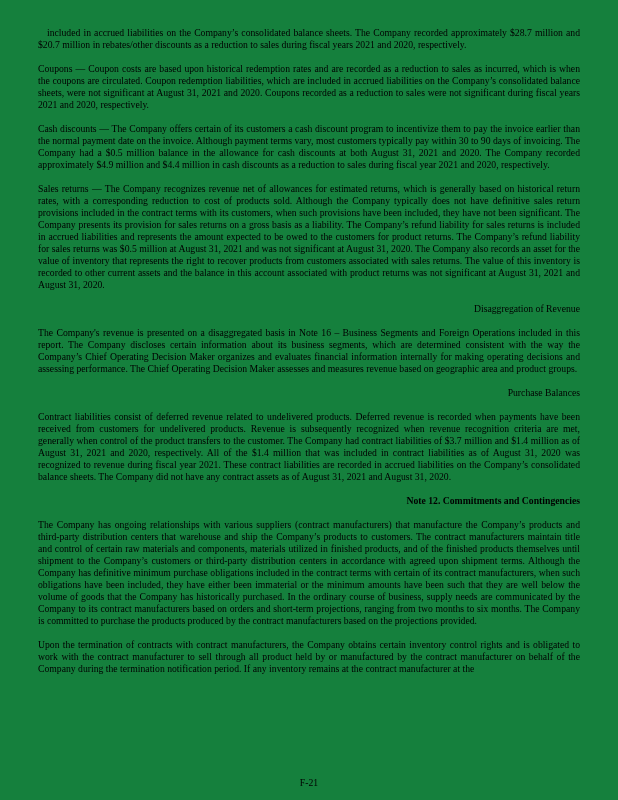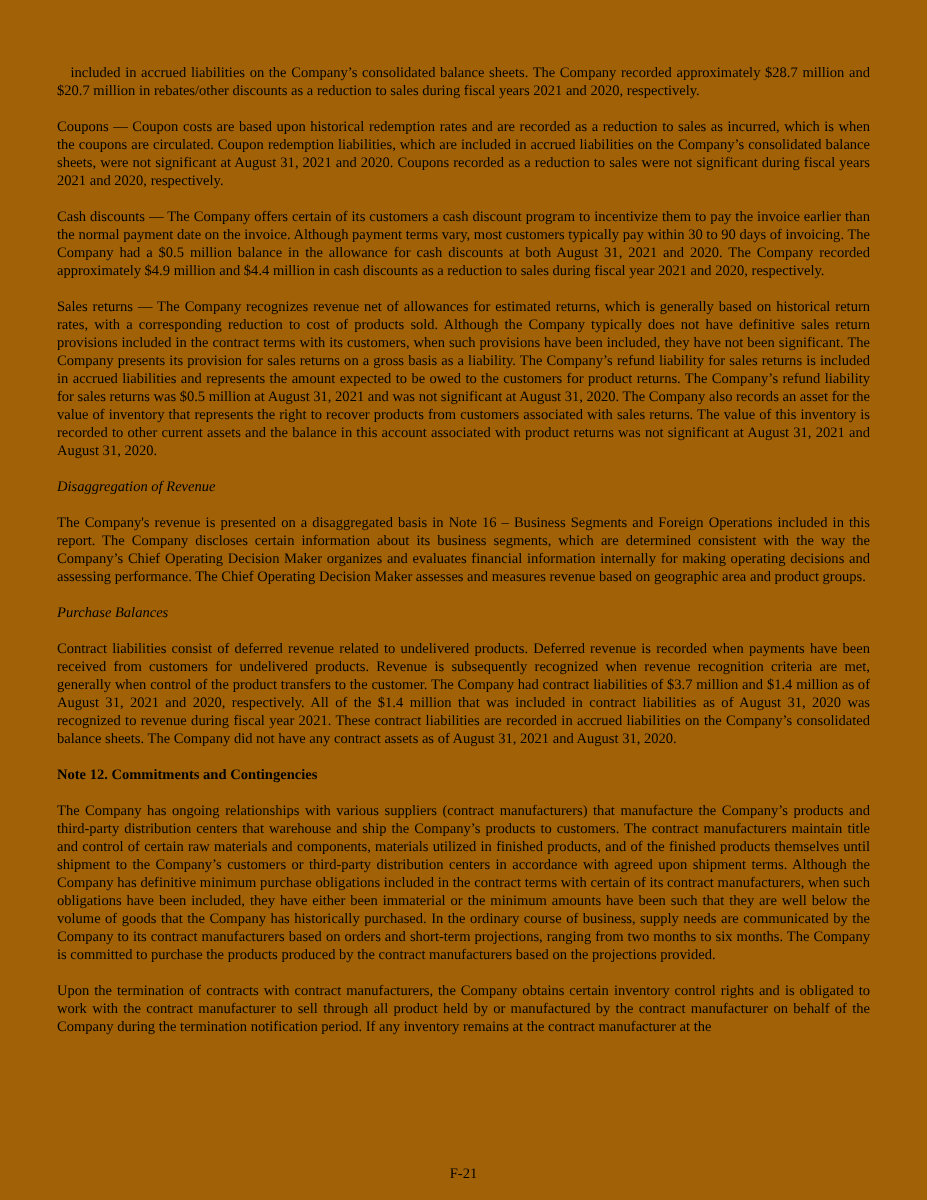--- a/index.html
+++ b/index.html
@@ -4,43 +4,42 @@
 <style>
   html, body {
     margin: 0;
     padding: 0;
     background: #ffffff;
   }
   .page {
     position: relative;
     width: 618px;
     height: 800px;
-    background: #a16207;
+    background: #15803d;
     box-sizing: border-box;
-    padding: 43px 38px 0 38px;
+    padding: 27px 38px 0 38px;
     font-family: "Liberation Serif", serif;
     font-size: 9.7px;
     line-height: 12px;
     color: #000000;
     overflow: hidden;
   }
   .block {
     margin: 0 0 12px 0;
     text-align: justify;
   }
   .block.first-indent {
     text-indent: 9px;
   }
   .h-italic {
-    font-style: italic;
-    text-align: left;
+    text-align: right;
   }
   .h-bold {
     font-weight: bold;
-    text-align: left;
+    text-align: right;
   }
   .footer {
     position: absolute;
     left: 0;
     bottom: 11px;
     width: 100%;
     text-align: center;
     font-size: 9.7px;
     margin-top: 44px;
   }

